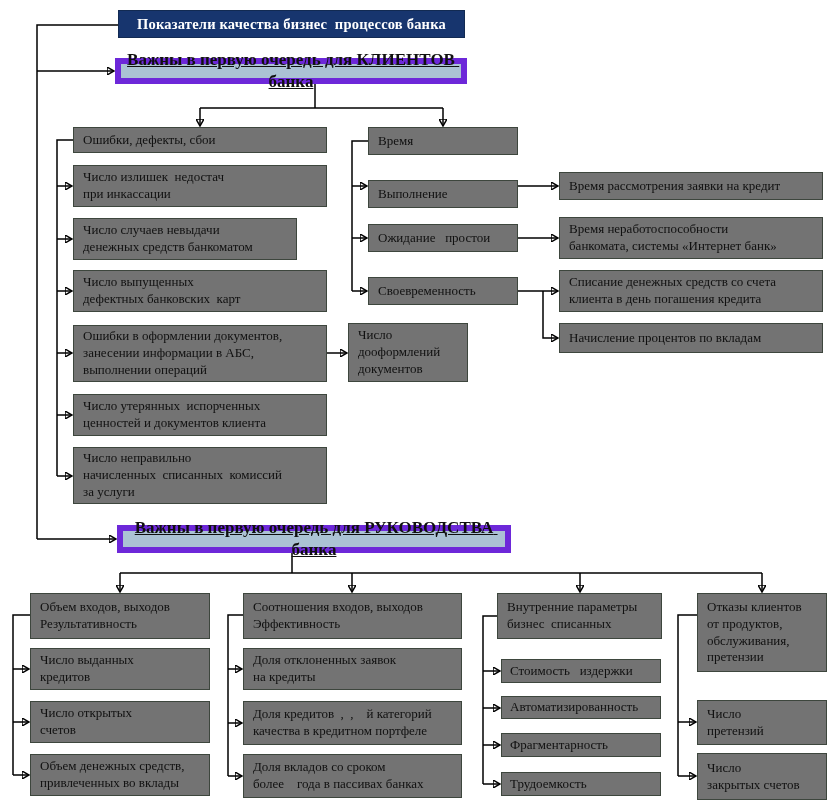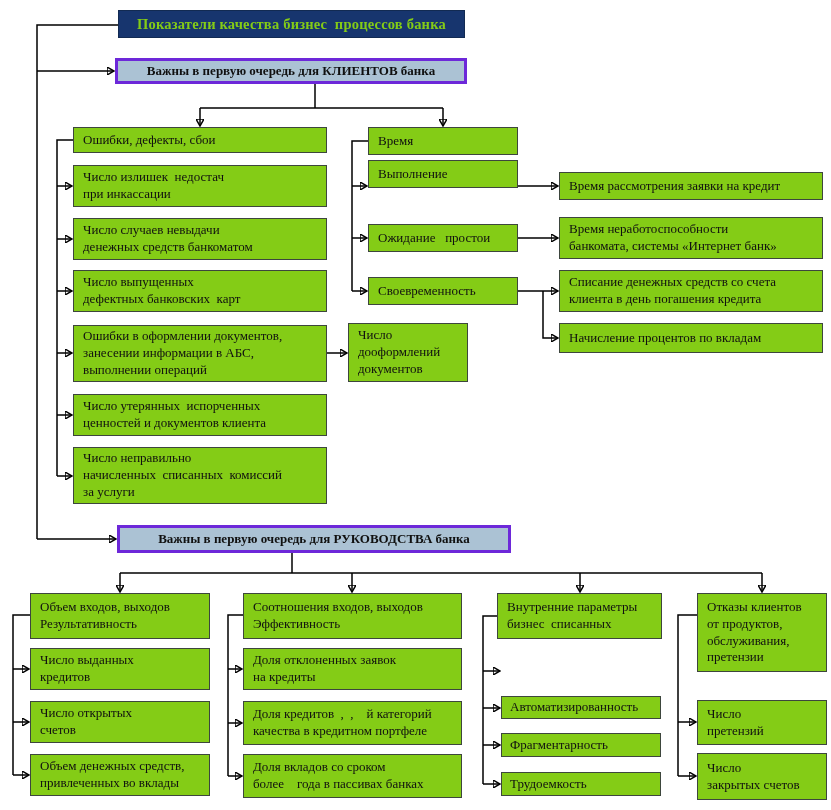--- a/index.html
+++ b/index.html
@@ -2,33 +2,33 @@
 <html><head>
 <meta charset="utf-8">
 <style>
   html,body{margin:0;padding:0;background:#fff;}
   #stage{
     position:relative;width:831px;height:810px;background:#fff;overflow:hidden;
     font-family:"Liberation Serif", serif;
   }
   .box{
     position:absolute;box-sizing:border-box;
-    background:#84cc16;border:1px solid #3d463d;
+    background:#737373;border:1px solid #3d463d;
     color:#101010;font-size:13px;line-height:1.3;
     display:flex;align-items:center;
     padding:2px 5px 2px 9px;white-space:pre-wrap;
   }
   .box.sm{padding:1px 4px 1px 8px;}
   .hdr{
-    background:#abc2d4;border:3px solid #6d28d9;
-    font-weight:bold;font-size:13px;
-    justify-content:center;text-align:center;padding:2px 4px;
+    background:#abc2d4;border:6px solid #6d28d9;
+    font-weight:bold;font-size:17px;
+    justify-content:center;text-align:center;padding:2px 4px;text-decoration:underline;
   }
   .title{
-    background:#17356e;border:1px solid #122a52;color:#84cc16;
+    background:#17356e;border:1px solid #122a52;color:#ffffff;
     font-weight:bold;font-size:14.5px;letter-spacing:.2px;
     justify-content:center;text-align:center;padding:2px 16px;
   }
   svg.wires{position:absolute;left:0;top:0;pointer-events:none;}
   svg.wires path{stroke:#000;stroke-width:1.5;fill:none;}
 </style>
 </head>
 <body>
 
 <div id="stage">
@@ -96,38 +96,38 @@
     <path d="M678,722 H695" marker-end="url(#ah)"></path>
     <path d="M678,776 H695" marker-end="url(#ah)"></path>
   </svg>
 
   <div class="box title" style="left:118px;top:10px;width:347px;height:28px">Показатели качества бизнес  процессов банка</div>
   <div class="box hdr" style="left:115px;top:58px;width:352px;height:26px">Важны в первую очередь для КЛИЕНТОВ банка</div>
 
   <div class="box" style="left:73px;top:127px;width:254px;height:26px">Ошибки, дефекты, сбои</div>
   <div class="box" style="left:73px;top:165px;width:254px;height:42px">Число излишек  недостач
 при инкассации</div>
-  <div class="box" style="left:73px;top:218px;width:254px;height:42px">Число случаев невыдачи
+  <div class="box" style="left:73px;top:218px;width:224px;height:42px">Число случаев невыдачи
 денежных средств банкоматом</div>
   <div class="box" style="left:73px;top:270px;width:254px;height:42px">Число выпущенных
 дефектных банковских  карт</div>
   <div class="box" style="left:73px;top:325px;width:254px;height:57px">Ошибки в оформлении документов,
 занесении информации в АБС,
 выполнении операций</div>
   <div class="box" style="left:73px;top:394px;width:254px;height:42px">Число утерянных  испорченных
 ценностей и документов клиента</div>
   <div class="box" style="left:73px;top:447px;width:254px;height:57px">Число неправильно
 начисленных  списанных  комиссий
 за услуги</div>
   <div class="box" style="left:348px;top:323px;width:120px;height:59px">Число
 дооформлений
 документов</div>
 
   <div class="box" style="left:368px;top:127px;width:150px;height:28px">Время</div>
-  <div class="box" style="left:368px;top:160px;width:150px;height:28px">Выполнение</div>
+  <div class="box" style="left:368px;top:180px;width:150px;height:28px">Выполнение</div>
   <div class="box" style="left:368px;top:224px;width:150px;height:28px">Ожидание   простои</div>
   <div class="box" style="left:368px;top:277px;width:150px;height:28px">Своевременность</div>
 
   <div class="box" style="left:559px;top:172px;width:264px;height:28px">Время рассмотрения заявки на кредит</div>
   <div class="box" style="left:559px;top:217px;width:264px;height:42px">Время неработоспособности
 банкомата, системы «Интернет банк»</div>
   <div class="box" style="left:559px;top:270px;width:264px;height:42px">Списание денежных средств со счета
 клиента в день погашения кредита</div>
   <div class="box" style="left:559px;top:323px;width:264px;height:30px">Начисление процентов по вкладам</div>
 
@@ -146,20 +146,21 @@
 Эффективность</div>
   <div class="box" style="left:243px;top:648px;width:219px;height:42px">Доля отклоненных заявок
 на кредиты</div>
   <div class="box" style="left:243px;top:754px;width:219px;height:44px">Доля вкладов со сроком
 более    года в пассивах банках</div>
   <div class="box" style="left:243px;top:701px;width:219px;height:44px">Доля кредитов  ,  ,    й категорий
 качества в кредитном портфеле</div>
 
   <div class="box" style="left:497px;top:593px;width:165px;height:46px">Внутренние параметры
 бизнес  списанных</div>
+  <div class="box sm" style="left:501px;top:659px;width:160px;height:24px">Стоимость   издержки</div>
   <div class="box sm" style="left:501px;top:696px;width:160px;height:23px">Автоматизированность</div>
   <div class="box sm" style="left:501px;top:733px;width:160px;height:24px">Фрагментарность</div>
   <div class="box sm" style="left:501px;top:772px;width:160px;height:24px">Трудоемкость</div>
 
   <div class="box" style="left:697px;top:593px;width:130px;height:79px">Отказы клиентов
 от продуктов,
 обслуживания,
 претензии</div>
   <div class="box" style="left:697px;top:700px;width:130px;height:45px">Число
 претензий</div>

